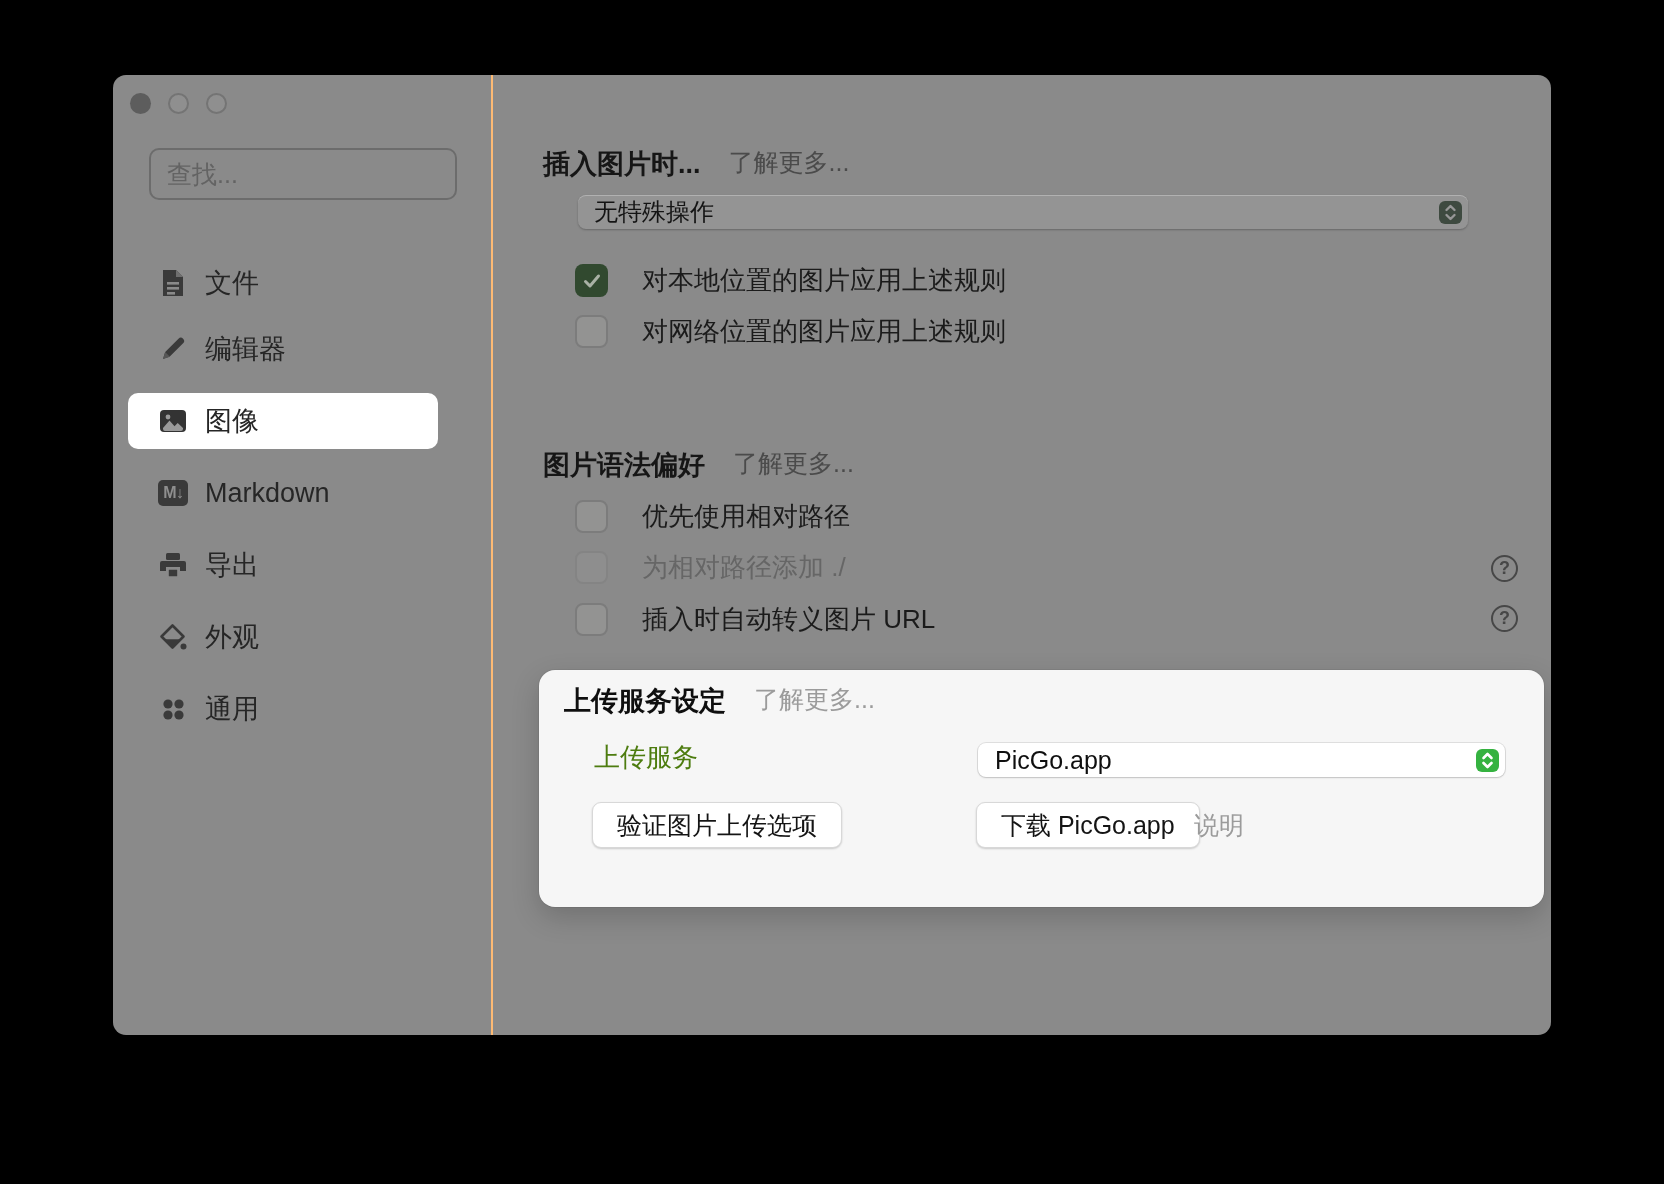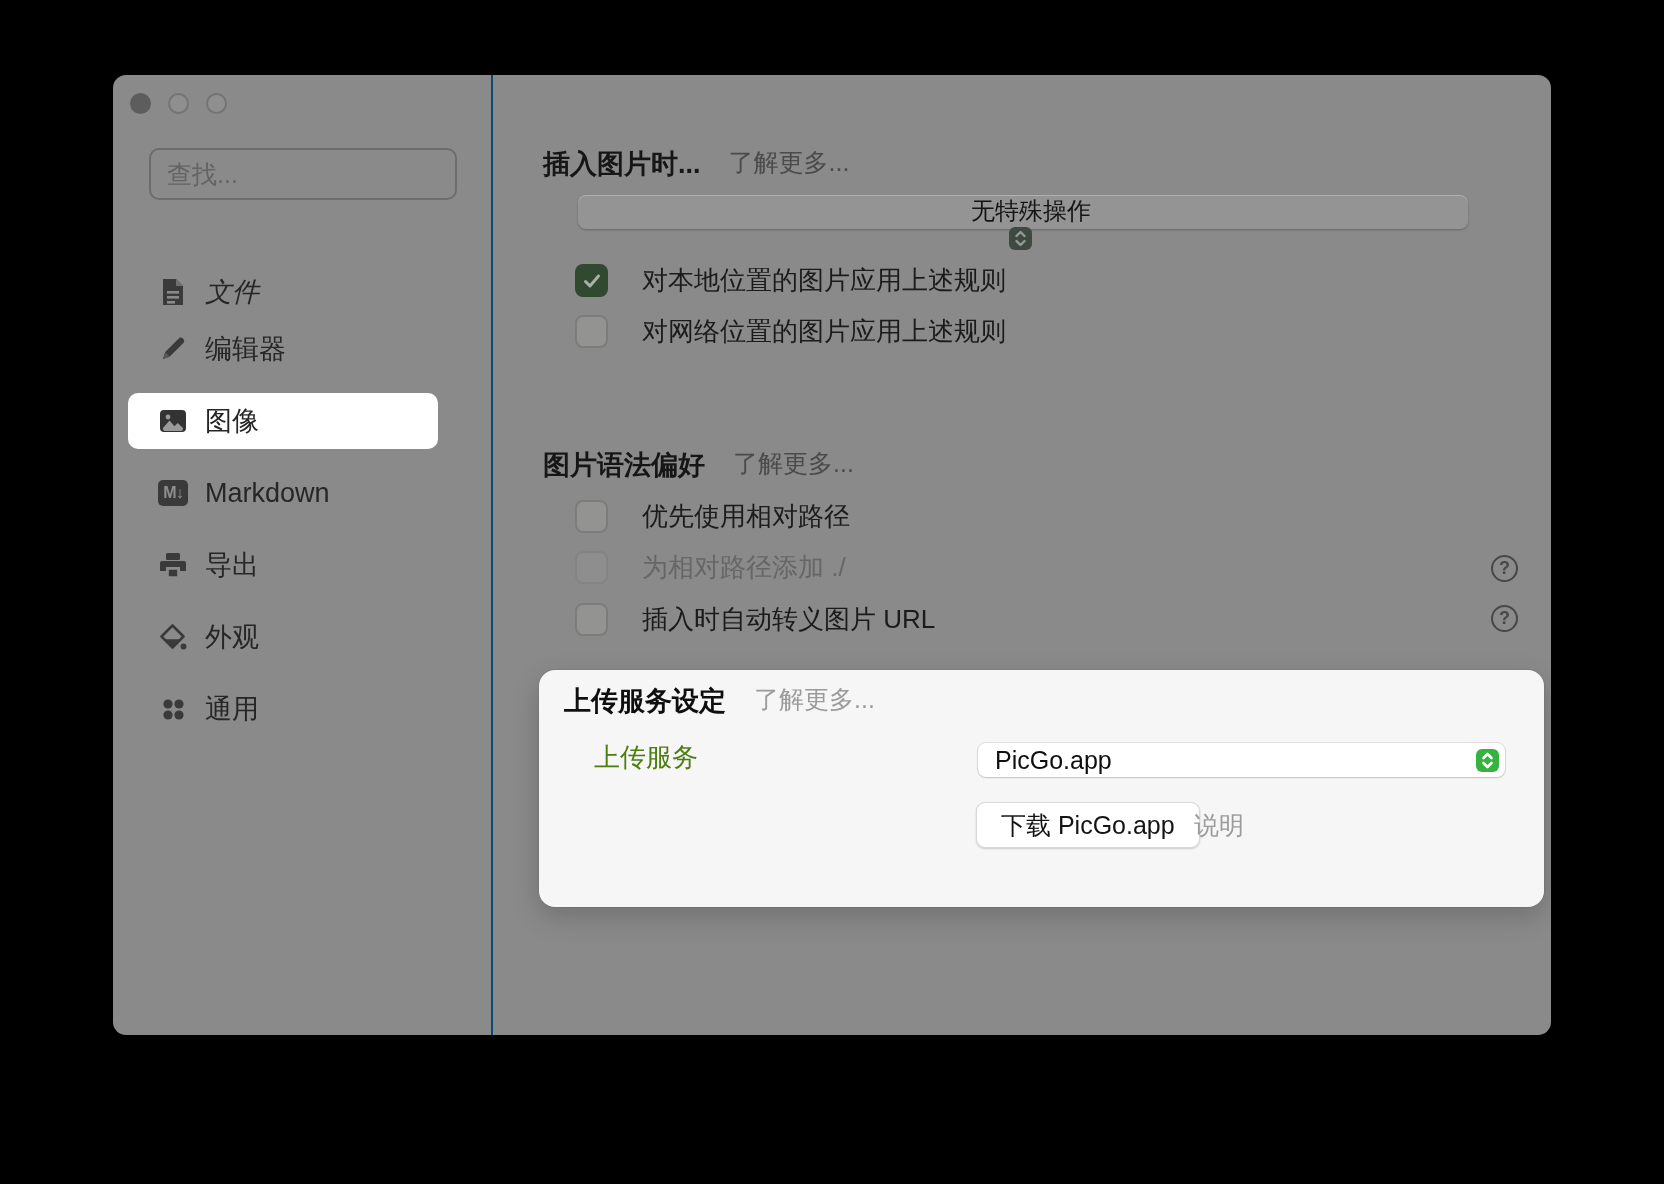--- a/index.html
+++ b/index.html
@@ -6,21 +6,21 @@
   body{
     width:1664px;height:1184px;background:#000;position:relative;overflow:hidden;
     font-family:"Liberation Sans", sans-serif;
     -webkit-font-smoothing:antialiased;
   }
   .window{
     position:absolute;left:113px;top:75px;width:1438px;height:960px;
     background:#8a8a8a;border-radius:13px;overflow:hidden;
   }
   
-  .sidebar{position:absolute;left:0;top:0;width:380px;height:100%;border-right:2px solid #0c4a6e;box-sizing:border-box;}
+  .sidebar{position:absolute;left:0;top:0;width:380px;height:100%;border-right:2px solid #fdba74;box-sizing:border-box;}
   .traffic{position:absolute;left:17px;top:18px;display:flex;gap:17px;}
   .tl{width:21px;height:21px;border-radius:50%;}
   .tl.close{background:#5d5d5d;}
   .tl.min,.tl.max{background:#8f8f8f;border:2px solid #747474;box-sizing:border-box;}
   .search{
     position:absolute;left:36px;top:73px;width:308px;height:52px;box-sizing:border-box;
     background:transparent;border:2px solid #6c6c6c;border-radius:10px;
     font-size:25px;color:#5f5f5f;padding:0 0 0 16px;outline:none;
     font-family:"Liberation Sans", sans-serif;
   }
@@ -36,21 +36,21 @@
     width:30px;height:26px;background:#3a3a3a;border-radius:5px;color:#8f8f8f;
     font-size:16px;font-weight:bold;display:flex;align-items:center;justify-content:center;letter-spacing:-1px;
   }
   
   .sec-header{position:absolute;display:flex;align-items:flex-start;height:30px;}
   .sec-title{font-size:27px;font-weight:bold;color:#161616;}
   .sec-link{font-size:25px;color:#4b4b4b;margin-left:28px;}
   .dim-select{
     position:absolute;left:465px;top:120px;width:890px;height:34px;background:#949494;
     border-radius:8px;box-shadow:inset 0 1px 0 rgba(255,255,255,.28), 0 1px 2px rgba(0,0,0,.25);
-    display:flex;align-items:center;flex-direction:column;
+    display:flex;align-items:center;
   }
   .dim-select .sel-text{font-size:24px;color:#141414;padding-left:16px;flex:1;}
   .stepper{
     width:23px;height:23px;border-radius:6px;margin-right:6px;
     display:flex;align-items:center;justify-content:center;flex:0 0 23px;
   }
   .stepper.dim{background:#3e4a40;}
   .stepper.green{background:#35b240;}
   .cb-row{position:absolute;display:flex;align-items:center;gap:34px;height:33px;}
   .cb{
@@ -100,21 +100,21 @@
 
   <div class="sidebar">
     <div class="traffic">
       <div class="tl close"></div>
       <div class="tl min"></div>
       <div class="tl max"></div>
     </div>
 
     <input class="search" placeholder="查找..." style="">
 
-    <div class="nav-item" style="top:189px;font-style:italic;">
+    <div class="nav-item" style="top:180px;">
       <span class="nav-icon">
         <svg width="28" height="30" viewBox="0 0 28 30">
             <path d="M4 2 h13 l7 7 v19 h-20 z" fill="#3a3a3a"></path>
             <path d="M17 2 l7 7 h-7 z" fill="#6f6f6f"></path>
             <rect x="8" y="14" width="12" height="2.6" fill="#8a8a8a"></rect>
             <rect x="8" y="19" width="12" height="2.6" fill="#8a8a8a"></rect>
             <rect x="8" y="24" width="8" height="2.6" fill="#8a8a8a"></rect>
           </svg>
       </span>
       <span class="nav-label">文件</span>
@@ -247,17 +247,18 @@
     <div class="p-select">
       <span class="sel-text">PicGo.app</span>
       <span class="stepper green">
         <svg width="17" height="19" viewBox="0 0 17 19">
             <path d="M4.5 7 L8.5 3 L12.5 7" fill="none" stroke="#ffffff" stroke-width="2.6" stroke-linecap="round" stroke-linejoin="round"></path>
             <path d="M4.5 12 L8.5 16 L12.5 12" fill="none" stroke="#ffffff" stroke-width="2.6" stroke-linecap="round" stroke-linejoin="round"></path>
           </svg>
       </span>
     </div>
 
+    <button class="btn" style="left:53px;">验证图片上传选项</button>
     <button class="btn" style="left:437px;">下载 PicGo.app</button>
     <span class="docs-link">说明</span>
   </div>
 
 </div>
 
 </body></html>

